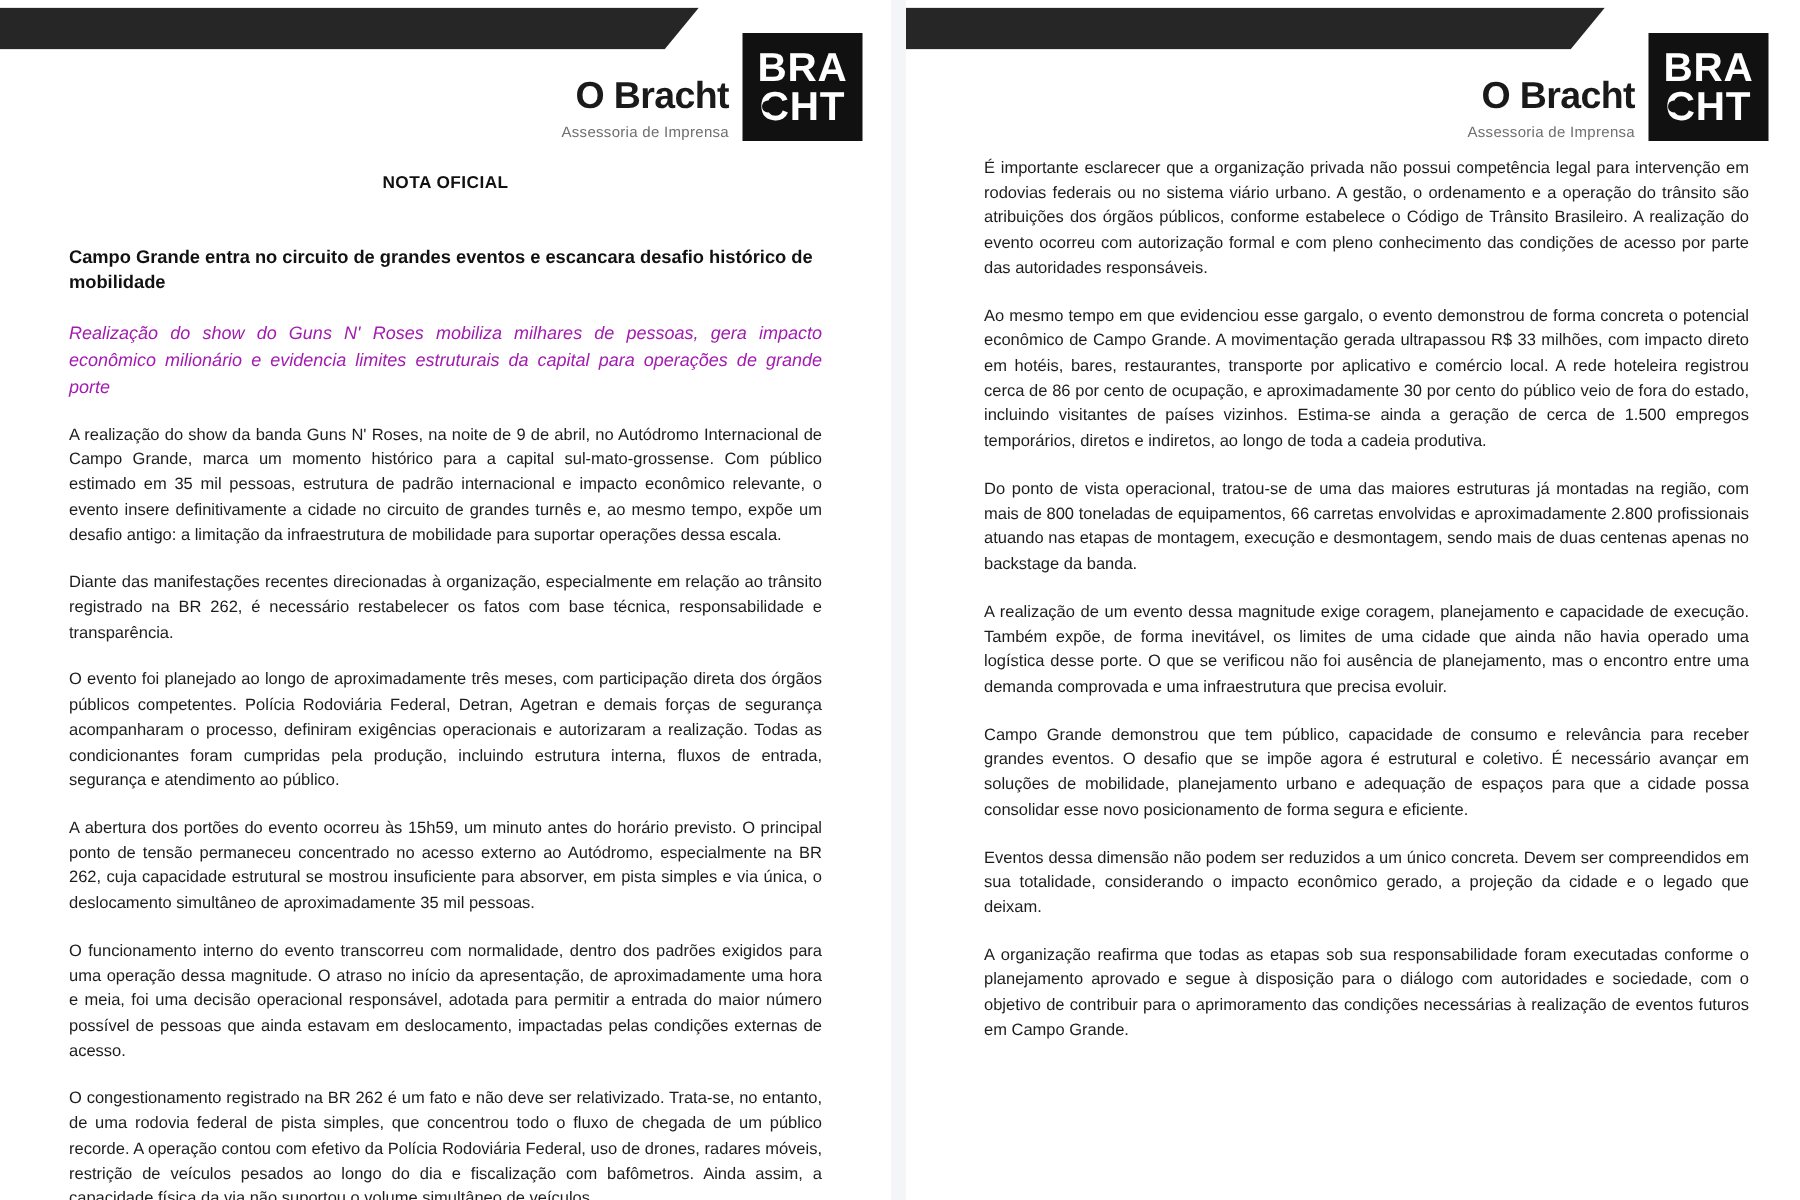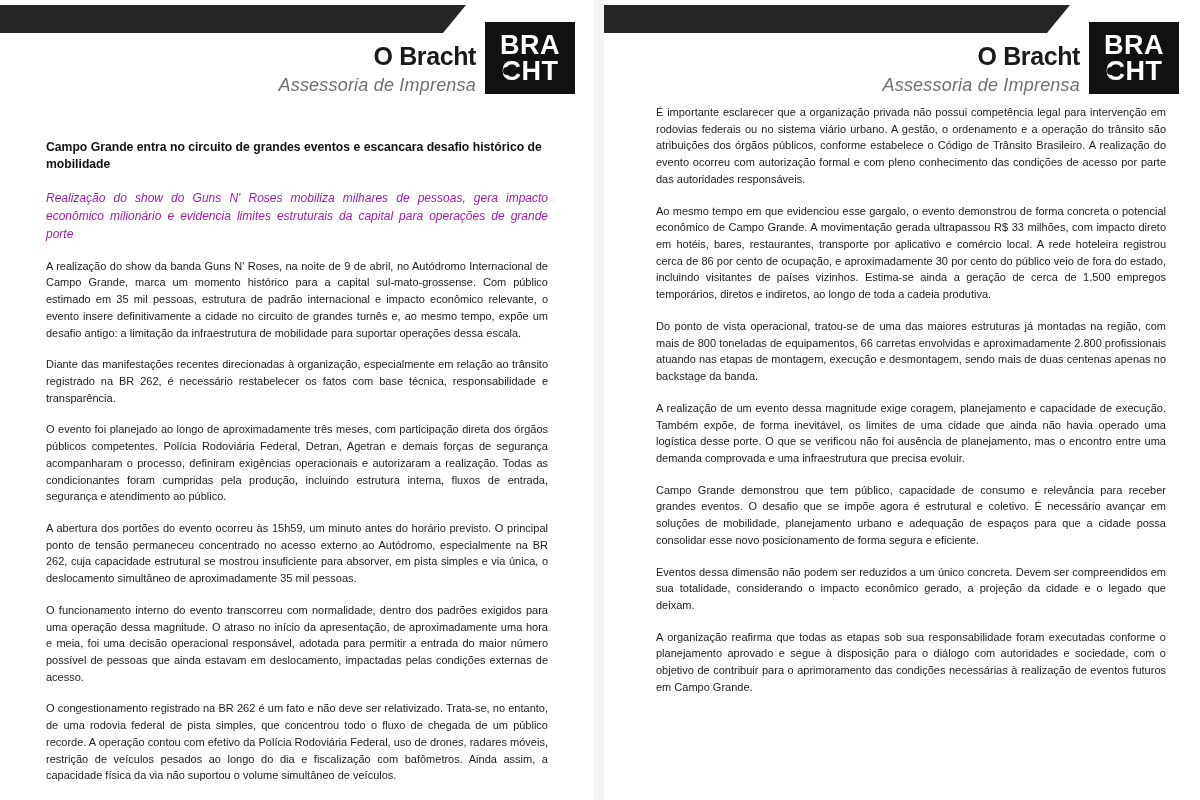--- a/index.html
+++ b/index.html
@@ -61,30 +61,29 @@
   }
   .wordmark-main {
     font-size: 25px;
     font-weight: bold;
     color: #1a1a1a;
     letter-spacing: -0.4px;
     line-height: 1;
     white-space: nowrap;
   }
   .wordmark-sub {
-    font-size: 18px;
+    font-size: 10px;
     color: #6f6f6f;
     letter-spacing: 0.2px;
     line-height: 1;
     margin-top: 7px;
     white-space: nowrap;
-    font-style: italic;
   }
   .logomark {
-    width: 90px;
+    width: 80px;
     height: 72px;
     background: #111111;
     color: #ffffff;
     display: flex;
     flex-direction: column;
     align-items: center;
     justify-content: center;
     flex: none;
   }
   .logo-line {
@@ -157,20 +156,21 @@
               <span class="dot-holder" style="position:relative;width:0;height:0;display:inline-block;">
                 <span class="dot" style="position:absolute;left:-19px;top:-4px;width:8px;height:8px;border-radius:50%;background:#111;"></span>
               </span>
               <span>HT</span>
           </span>
         </div>
       </div>
     </div>
 
     <div class="content">
+      <div class="nota-oficial">NOTA OFICIAL</div>
       <div class="headline">Campo Grande entra no circuito de grandes eventos e escancara desafio histórico de mobilidade</div>
       <div class="subhead">Realização do show do Guns N' Roses mobiliza milhares de pessoas, gera impacto econômico milionário e evidencia limites estruturais da capital para operações de grande porte</div>
 
       <p class="para">A realização do show da banda Guns N' Roses, na noite de 9 de abril, no Autódromo Internacional de Campo Grande, marca um momento histórico para a capital sul-mato-grossense. Com público estimado em 35 mil pessoas, estrutura de padrão internacional e impacto econômico relevante, o evento insere definitivamente a cidade no circuito de grandes turnês e, ao mesmo tempo, expõe um desafio antigo: a limitação da infraestrutura de mobilidade para suportar operações dessa escala.</p>
       <p class="para">Diante das manifestações recentes direcionadas à organização, especialmente em relação ao trânsito registrado na BR 262, é necessário restabelecer os fatos com base técnica, responsabilidade e transparência.</p>
       <p class="para">O evento foi planejado ao longo de aproximadamente três meses, com participação direta dos órgãos públicos competentes. Polícia Rodoviária Federal, Detran, Agetran e demais forças de segurança acompanharam o processo, definiram exigências operacionais e autorizaram a realização. Todas as condicionantes foram cumpridas pela produção, incluindo estrutura interna, fluxos de entrada, segurança e atendimento ao público.</p>
       <p class="para">A abertura dos portões do evento ocorreu às 15h59, um minuto antes do horário previsto. O principal ponto de tensão permaneceu concentrado no acesso externo ao Autódromo, especialmente na BR 262, cuja capacidade estrutural se mostrou insuficiente para absorver, em pista simples e via única, o deslocamento simultâneo de aproximadamente 35 mil pessoas.</p>
       <p class="para">O funcionamento interno do evento transcorreu com normalidade, dentro dos padrões exigidos para uma operação dessa magnitude. O atraso no início da apresentação, de aproximadamente uma hora e meia, foi uma decisão operacional responsável, adotada para permitir a entrada do maior número possível de pessoas que ainda estavam em deslocamento, impactadas pelas condições externas de acesso.</p>
       <p class="para">O congestionamento registrado na BR 262 é um fato e não deve ser relativizado. Trata-se, no entanto, de uma rodovia federal de pista simples, que concentrou todo o fluxo de chegada de um público recorde. A operação contou com efetivo da Polícia Rodoviária Federal, uso de drones, radares móveis, restrição de veículos pesados ao longo do dia e fiscalização com bafômetros. Ainda assim, a capacidade física da via não suportou o volume simultâneo de veículos.</p>
     </div>

